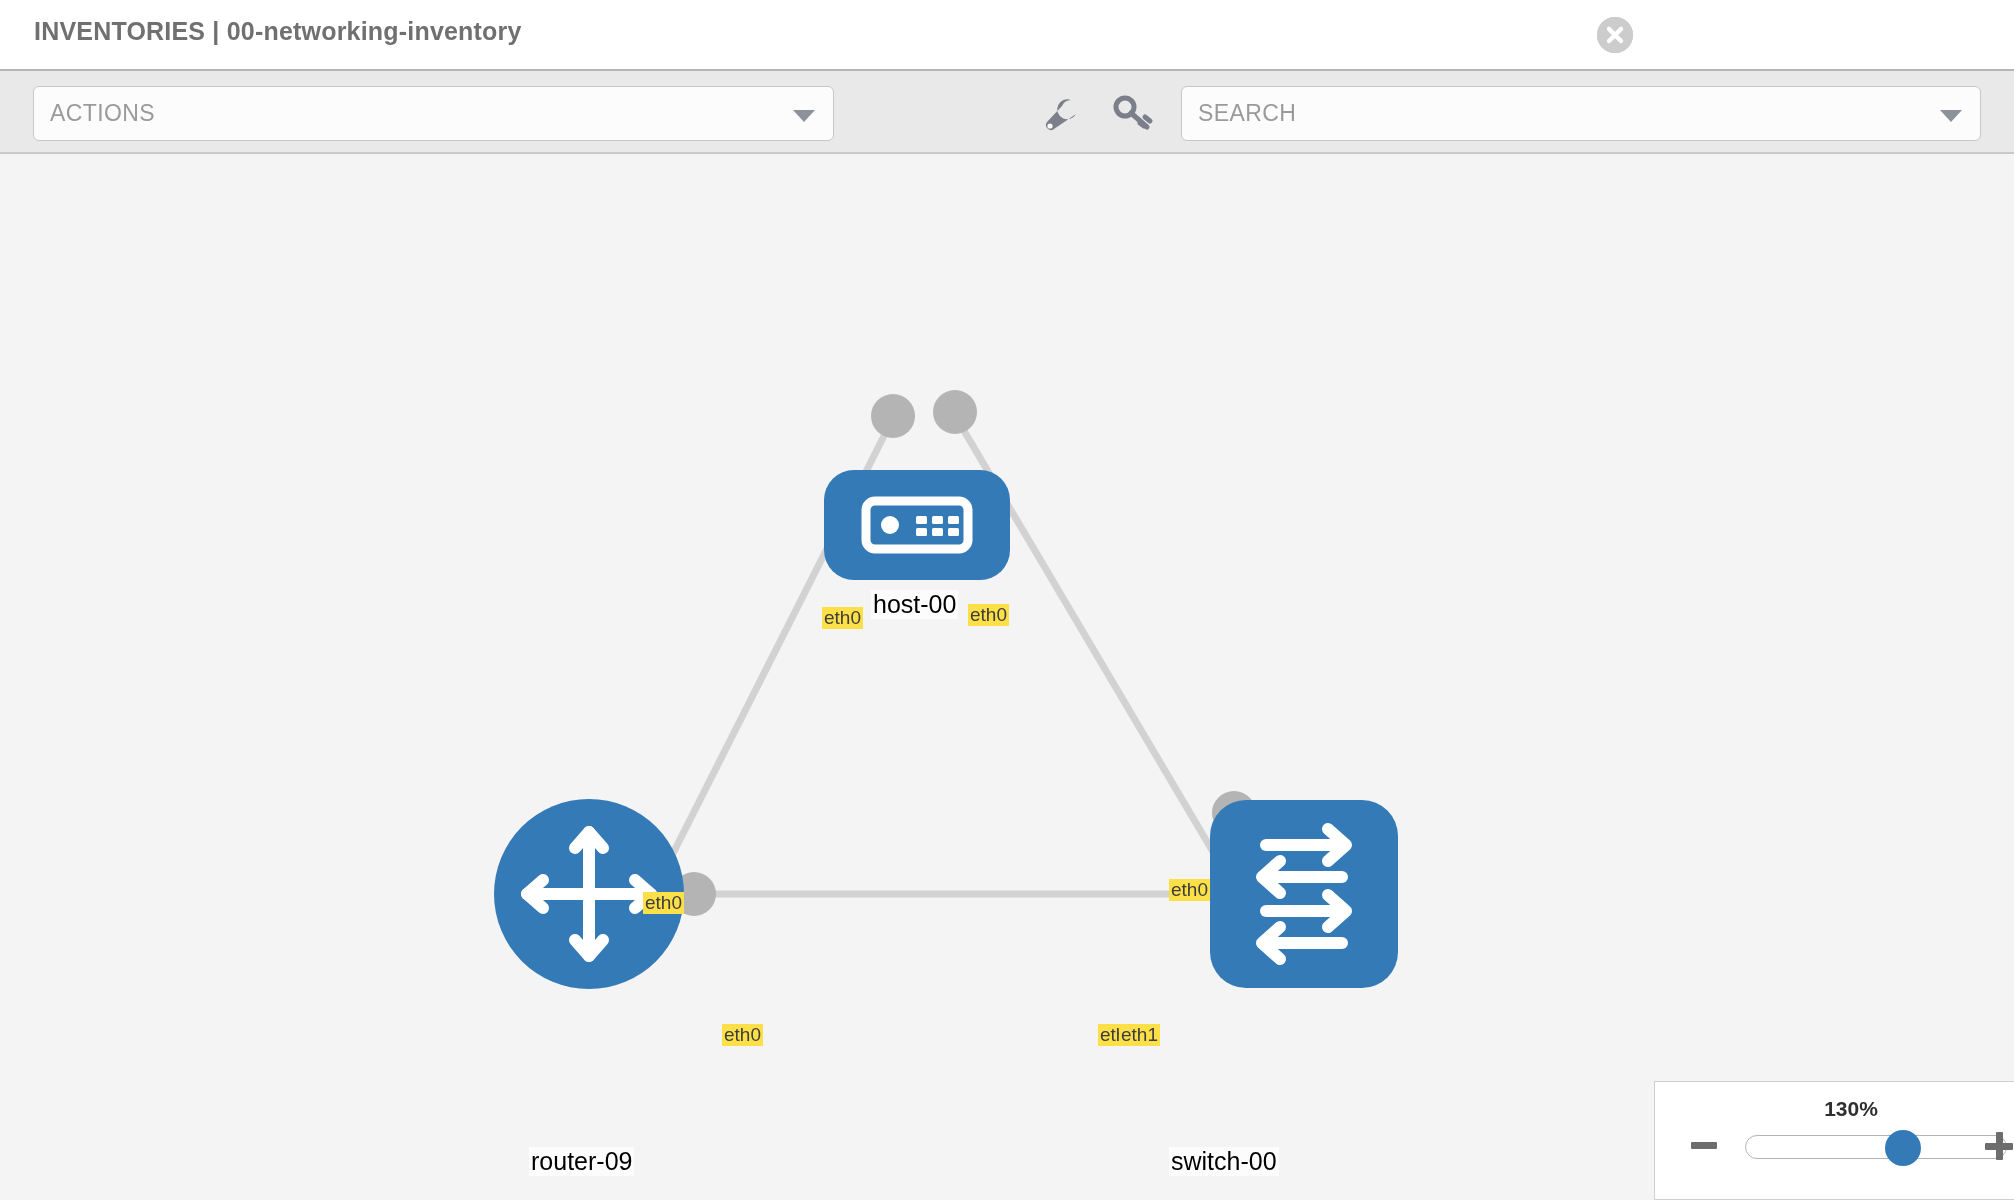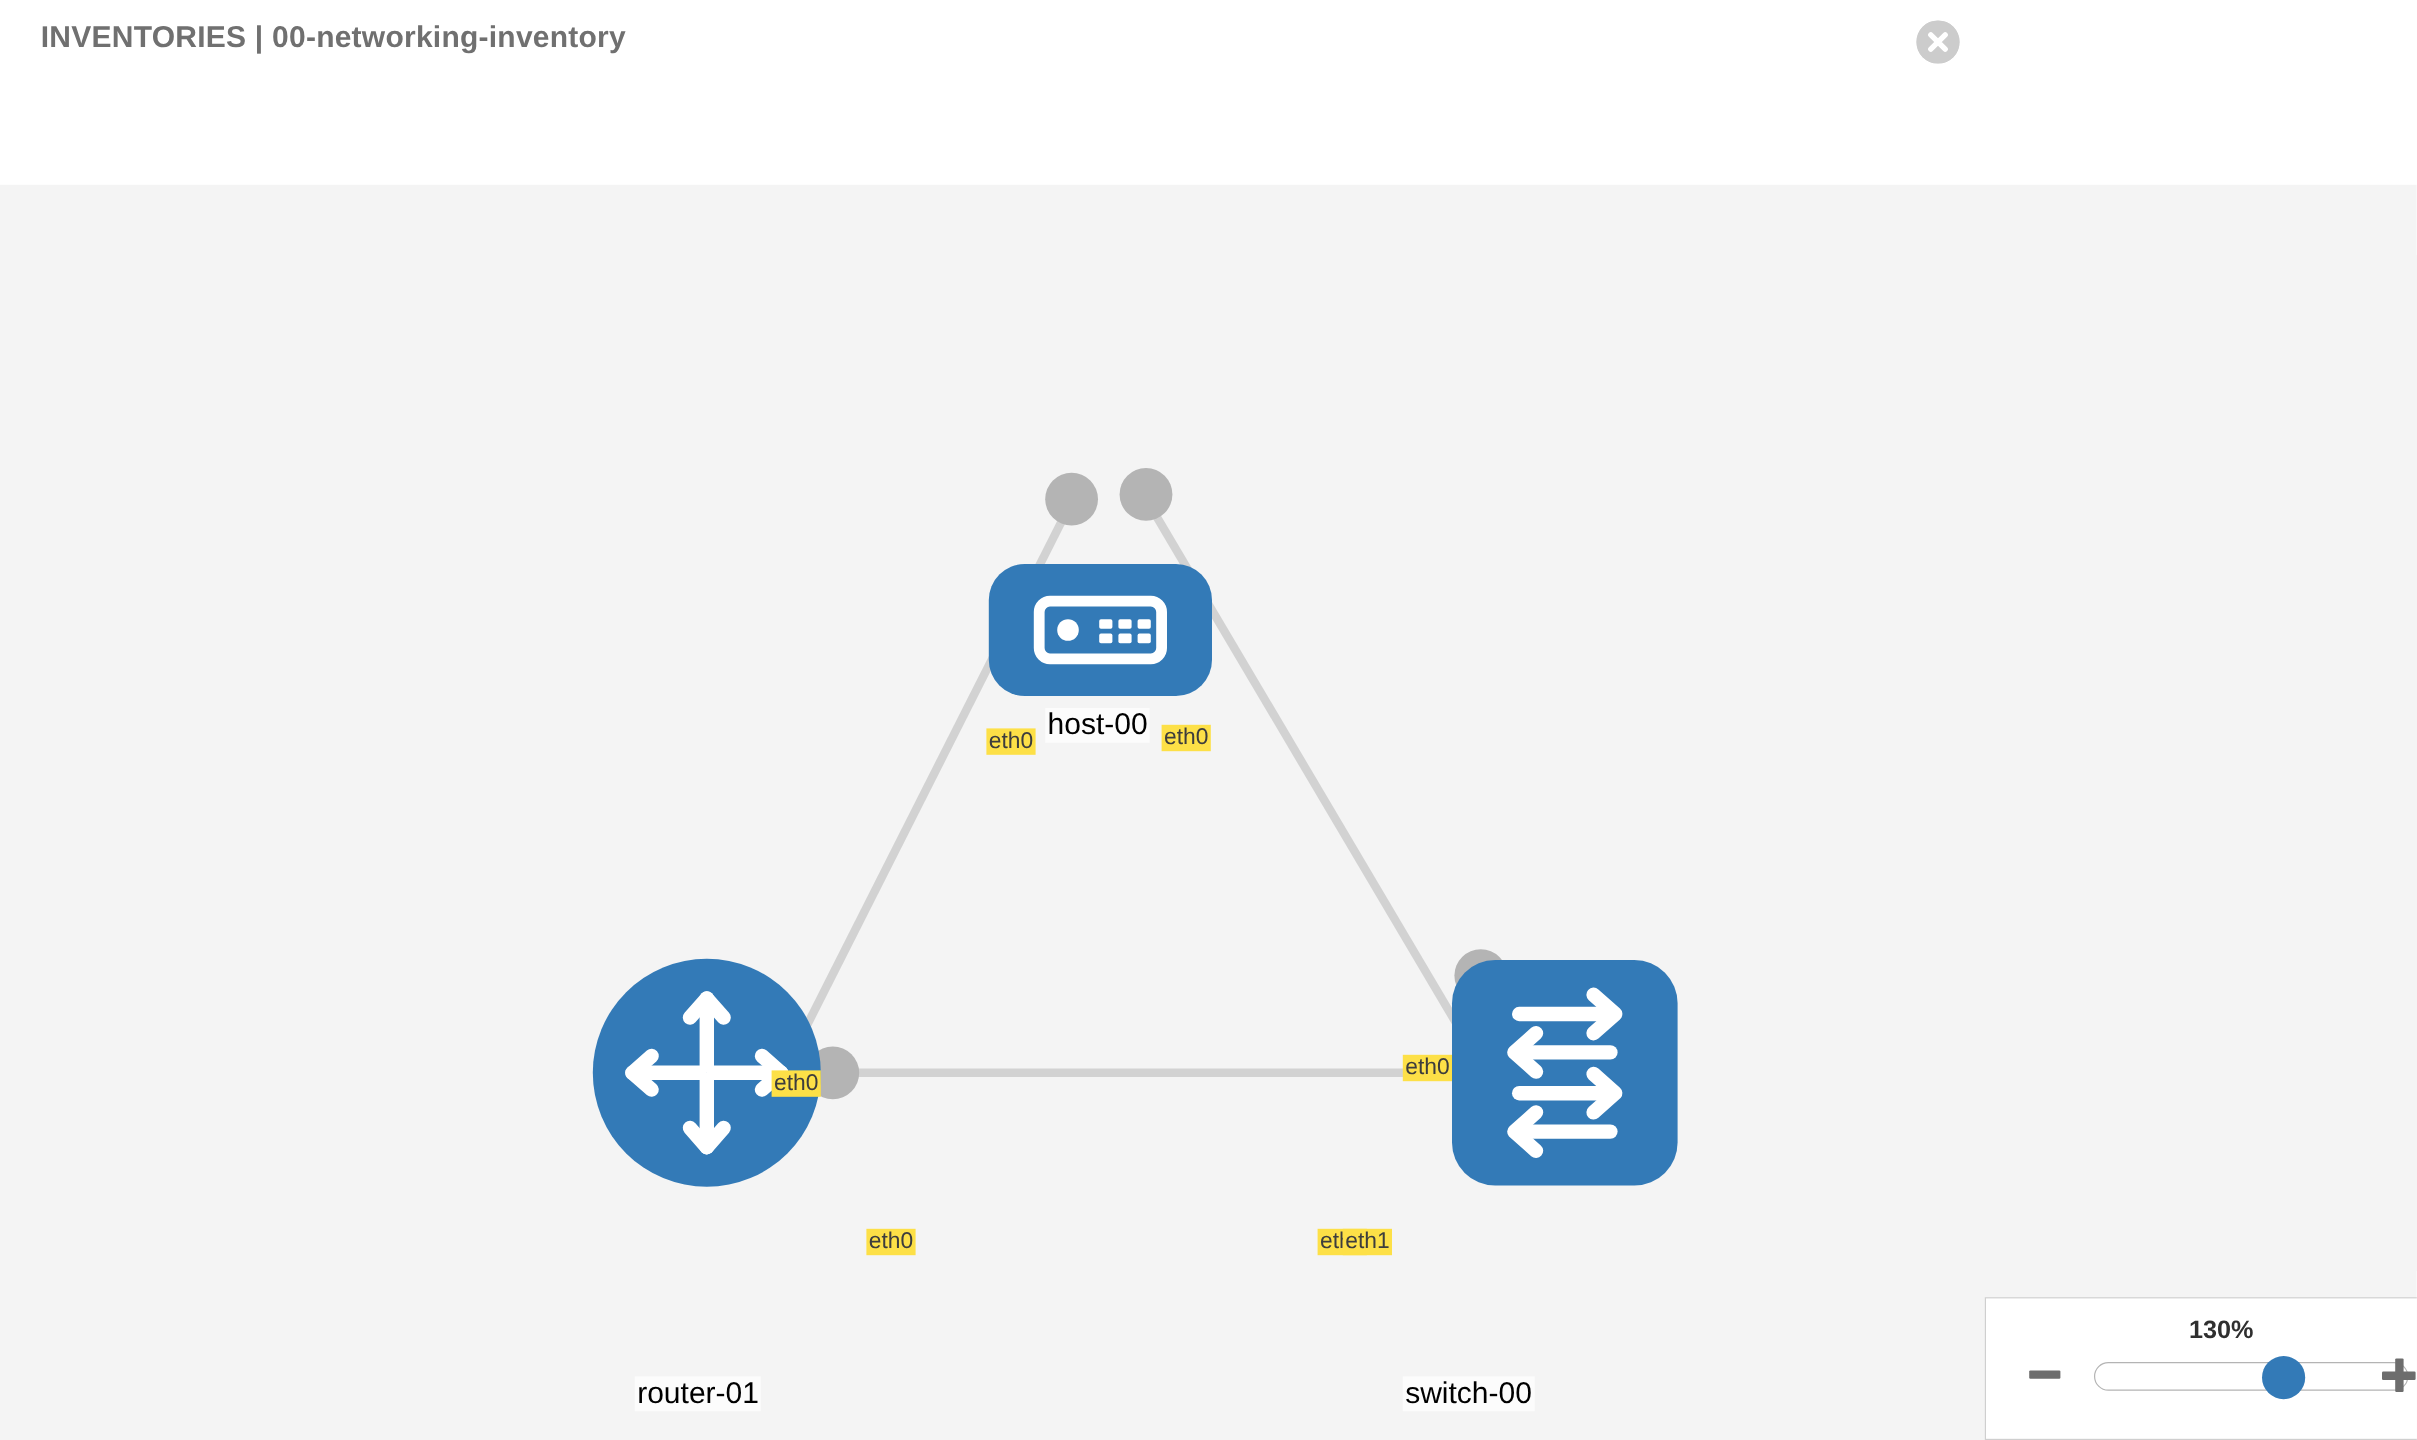--- a/index.html
+++ b/index.html
@@ -161,20 +161,50 @@
   <div class="header">
     <div class="header-title">INVENTORIES | 00-networking-inventory</div>
     <div class="close-btn">
       <svg width="36" height="36" viewBox="0 0 36 36" aria-hidden="true">
         <circle cx="18" cy="18" r="18" fill="#cccccc"></circle>
         <path d="M12 12 L24 24 M24 12 L12 24" stroke="#ffffff" stroke-width="4.5" stroke-linecap="round"></path>
       </svg>
     </div>
   </div>
 
+  <div class="toolbar">
+
+    <div class="select-box">
+      <span class="select-label">ACTIONS</span>
+      <span class="caret"></span>
+    </div>
+
+    <div class="tool-icon wrench">
+      <svg width="50" height="50" viewBox="0 0 50 50" aria-hidden="true">
+        <g fill="none" stroke="#7b7f8a" stroke-width="5" stroke-linecap="round" stroke-linejoin="round">
+          <path d="M34 11 a10 10 0 1 0 5 14 L17 40 a5 5 0 0 1 -7 -7 L25 17 a10 10 0 0 1 9 -6 z" fill="#7b7f8a" stroke="none"></path>
+        </g>
+        <circle cx="13" cy="37" r="2.6" fill="#ffffff"></circle>
+      </svg>
+    </div>
+
+    <div class="tool-icon key">
+      <svg width="50" height="50" viewBox="0 0 50 50" aria-hidden="true">
+        <circle cx="18" cy="18" r="9" fill="none" stroke="#7b7f8a" stroke-width="5"></circle>
+        <path d="M24 24 L40 38" stroke="#7b7f8a" stroke-width="5" stroke-linecap="round"></path>
+        <path d="M38 28 L43 32" stroke="#7b7f8a" stroke-width="5" stroke-linecap="round"></path>
+        <path d="M33 34 L37 37" stroke="#7b7f8a" stroke-width="5" stroke-linecap="round"></path>
+      </svg>
+    </div>
+
+    <div class="search-box">
+      <span class="search-label">SEARCH</span>
+      <span class="caret"></span>
+    </div>
+  </div>
 
   <div class="canvas">
 
     <svg class="topology-svg" width="2014" height="1046">
       <defs>
         <clipPath id="clipHost">
             <rect x="824" y="316" width="186" height="110" rx="30"></rect>
           </clipPath>
       </defs>
 
@@ -239,21 +269,21 @@
 
     <div class="iface-label" style="left:822px; top:453px;">eth0</div>
     <div class="iface-label" style="left:968px; top:450px;">eth0</div>
     <div class="iface-label" style="left:643px; top:738px;">eth0</div>
     <div class="iface-label" style="left:1169px; top:725px;">eth0</div>
     <div class="iface-label" style="left:722px; top:870px;">eth0</div>
     <div class="iface-label" style="left:1098px; top:870px;">eth0</div>
     <div class="iface-label" style="left:1119px; top:870px;">eth1</div>
 
     <div class="node-label" style="left:871px; top:436px;">host-00</div>
-    <div class="node-label" style="left:529px; top:993px;">router-01</div>
+    <div class="node-label" style="left:529px; top:993px;">router-09</div>
     <div class="node-label" style="left:1169px; top:993px;">switch-00</div>
 
   </div>
 
   <div class="zoom-panel">
     <div class="zoom-value">130%</div>
     <div class="zoom-minus"></div>
     <div class="zoom-track">
       <div class="zoom-thumb" id="zoom-thumb" style="left: 139px;"></div>
     </div>

